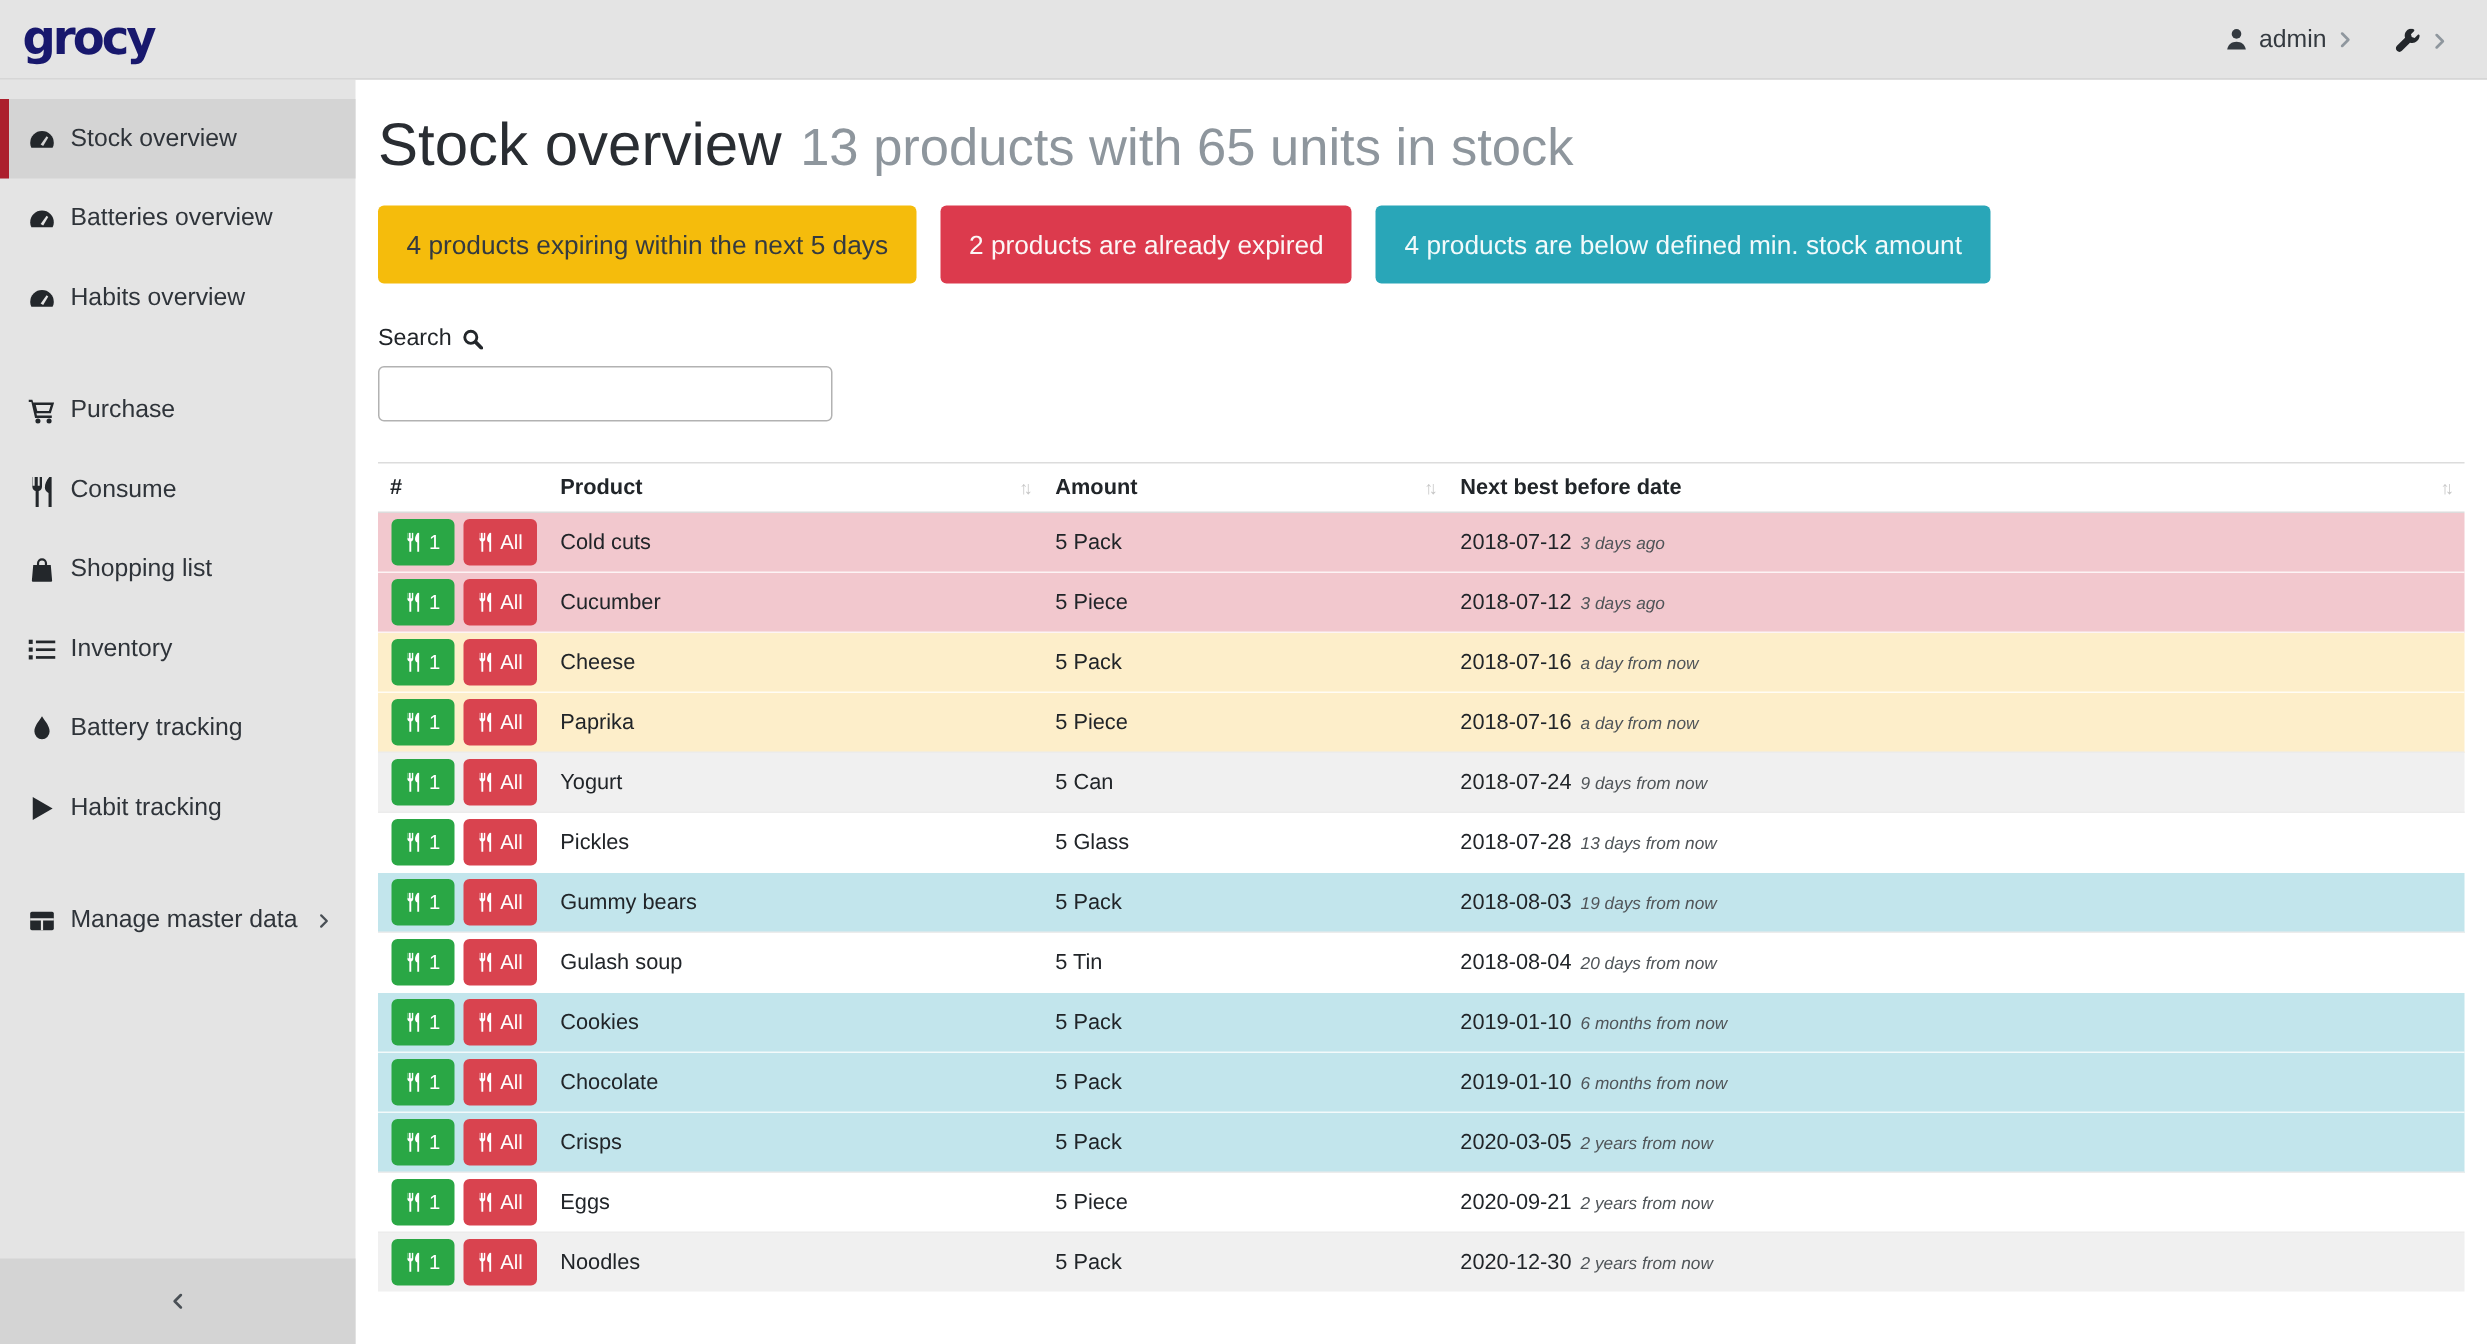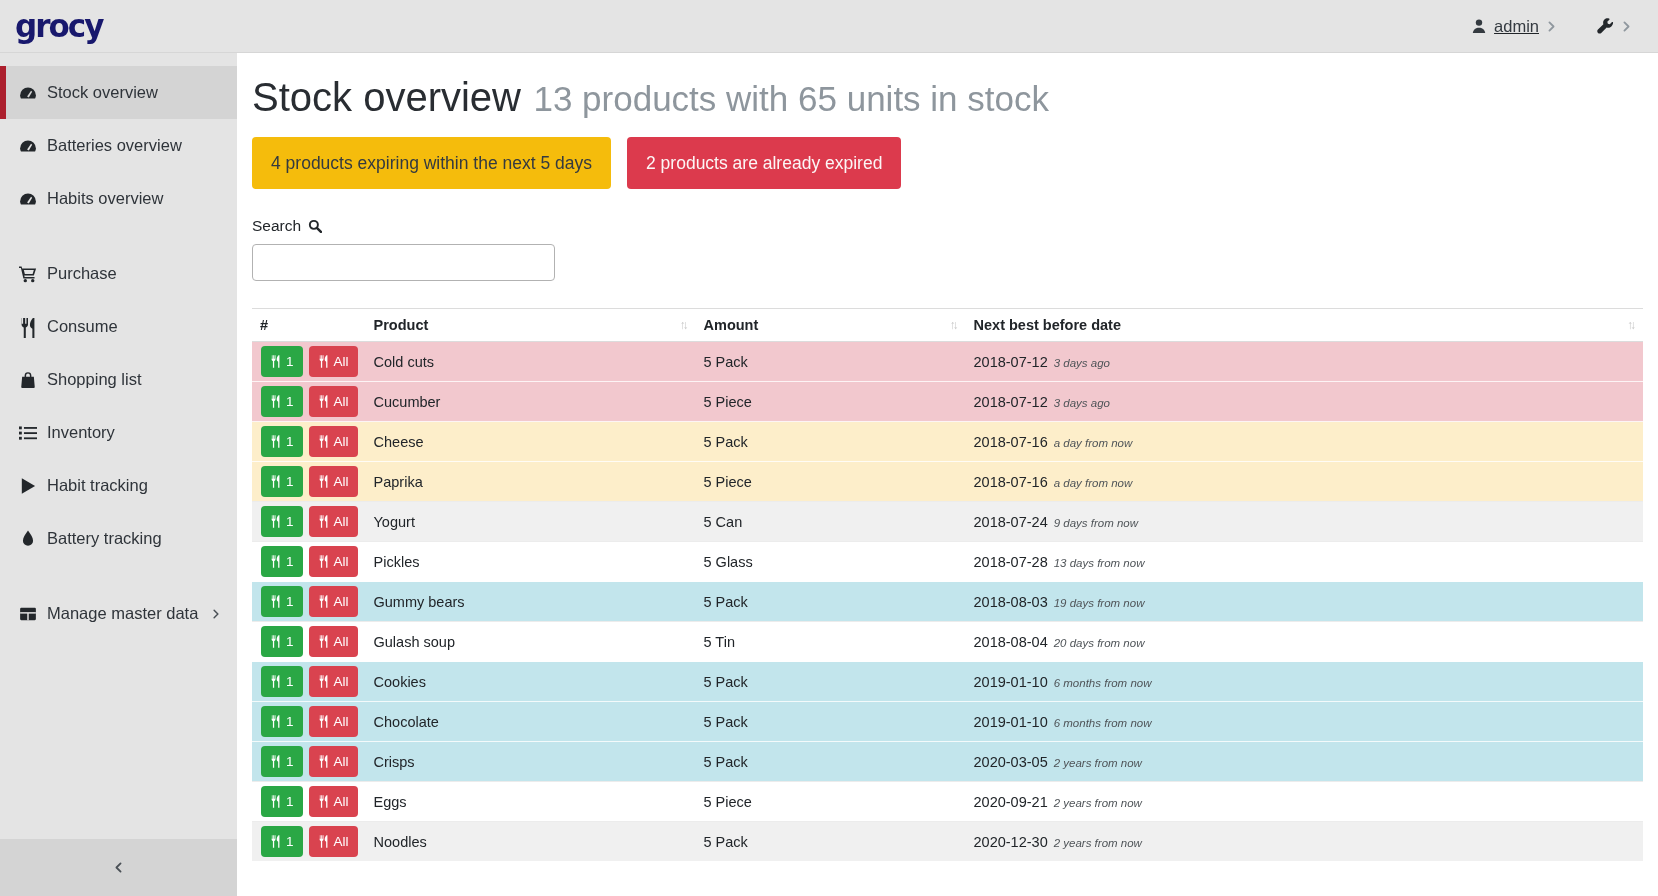--- a/index.html
+++ b/index.html
@@ -17,21 +17,21 @@
     background:#e4e4e4; border-bottom:1px solid #d6d6d6;
     display:flex; align-items:center; justify-content:space-between;
     padding:0 26px 0 15px; z-index:20;
   }
   .logo {
     font-family:"DejaVu Sans", sans-serif;
     font-weight:bold; font-size:31px; letter-spacing:-2px;
     color:#18186d; line-height:1; transform:scaleY(1.02);
     cursor:pointer;
   }
-  .topbar-right { display:flex; align-items:center; gap:40px;text-decoration:underline; }
+  .topbar-right { display:flex; align-items:flex-end; gap:28px; }
   .menu-chip { display:flex; align-items:center; gap:7px; cursor:pointer; color:#343a40; font-size:16.5px; }
   .menu-chip .chev { color:#8f979e; }
 
   
   .app { display:flex; padding-top:53px; height:896px; }
   .sidebar {
     width:237px; flex-shrink:0; background:#e4e4e4; position:relative;
     padding-top:13px;
   }
   .nav-item {
@@ -228,33 +228,33 @@
             <rect x="0" y="11.4" width="2.5" height="2.5"></rect>
             <rect x="4.4" y="11.9" width="11.6" height="1.6"></rect>
           </svg>
       </span>
       <span>Inventory</span>
     </div>
 
     <div class="nav-item">
       <span class="nicon">
         <svg viewBox="0 0 16 16" fill="currentColor">
+            <path d="M8 .5C5.7 4 3.5 6.4 3.5 9.5a4.5 4.5 0 0 0 9 0C12.5 6.4 10.3 4 8 .5z"></path>
+          </svg>
+      </span>
+      <span>Battery tracking</span>
+    </div>
+
+    <div class="nav-item">
+      <span class="nicon">
+        <svg viewBox="0 0 16 16" fill="currentColor">
             <path d="M2.5 1.2l11.8 6.8-11.8 6.8z"></path>
           </svg>
       </span>
       <span>Habit tracking</span>
-    </div>
-
-    <div class="nav-item">
-      <span class="nicon">
-        <svg viewBox="0 0 16 16" fill="currentColor">
-            <path d="M8 .5C5.7 4 3.5 6.4 3.5 9.5a4.5 4.5 0 0 0 9 0C12.5 6.4 10.3 4 8 .5z"></path>
-          </svg>
-      </span>
-      <span>Battery tracking</span>
     </div>
 
     <div class="nav-item group-gap">
       <span class="nicon">
         <svg viewBox="0 0 16 16">
             <rect x="1" y="2.5" width="14" height="11" rx="1" fill="currentColor"></rect>
             <g stroke="#e4e4e4" stroke-width="1.3">
               <line x1="1" y1="7" x2="15" y2="7"></line>
               <line x1="8" y1="7" x2="8" y2="13.5"></line>
             </g>
@@ -280,20 +280,21 @@
   <div class="content">
 
     <div class="page-head">
       <span class="page-title">Stock overview</span>
       <span class="page-subtitle">13 products with 65 units in stock</span>
     </div>
 
     <div class="alerts">
       <div class="alert-badge alert-warning">4 products expiring within the next 5 days</div>
       <div class="alert-badge alert-danger">2 products are already expired</div>
+      <div class="alert-badge alert-info">4 products are below defined min. stock amount</div>
     </div>
 
     <div class="filter-row">
       <div>
         <div class="field-label">
           <span>Search</span>
           <span class="ficon">
             <svg width="14" height="14" viewBox="0 0 16 16">
                 <circle cx="6.7" cy="6.7" r="4.6" fill="none" stroke="currentColor" stroke-width="2.2"></circle>
                 <line x1="10.4" y1="10.4" x2="14.8" y2="14.8" stroke="currentColor" stroke-width="2.8" stroke-linecap="round"></line>

